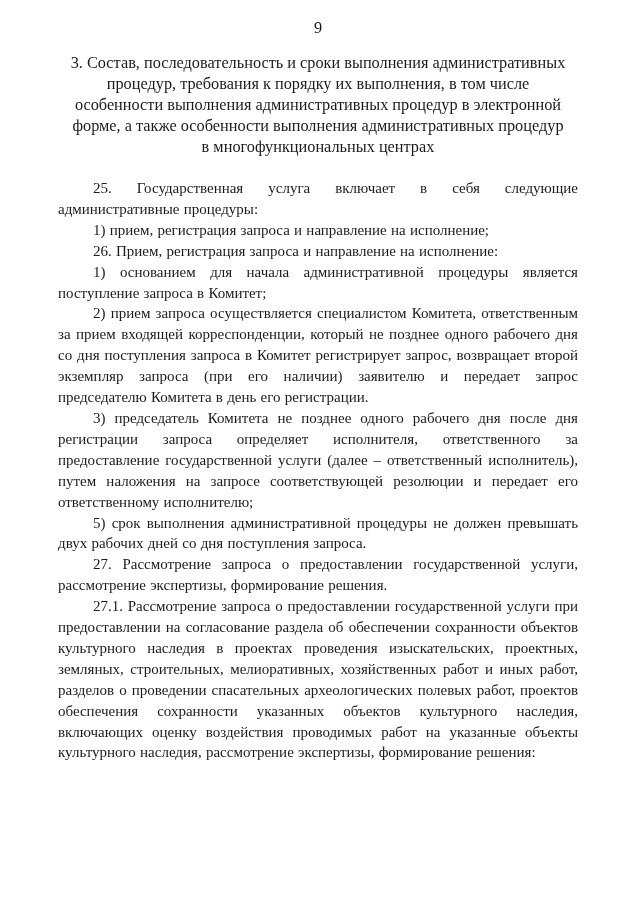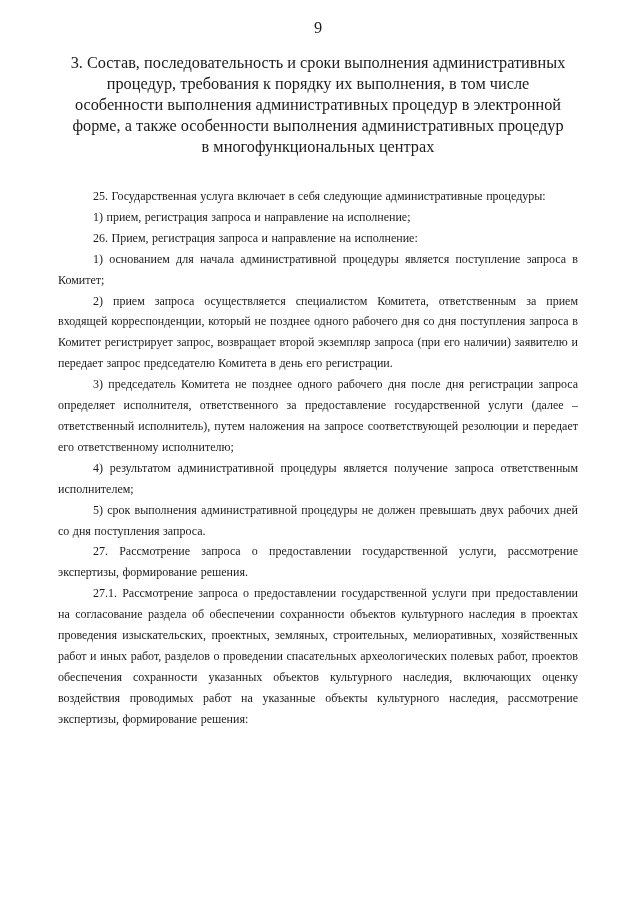--- a/index.html
+++ b/index.html
@@ -27,47 +27,46 @@
     font-size: 16.3px;
     line-height: 20px;
     margin-bottom: 14px;
   }
   .section-heading {
     text-align: center;
     font-size: 16.3px;
     line-height: 21px;
     font-weight: 400;
     max-width: 502px;
-    margin: 0 auto 29px auto;
+    margin: 0 auto 21px auto;
   }
   .doc-body p {
     margin: 0;
     text-align: justify;
     text-indent: 35px;
-    font-size: 12px;
+    font-size: 15px;
     line-height: 20.9px;
     word-spacing: 0.5px;
   }
 </style>
 </head>
 <body>
 
 <div class="sheet">
 
   <div class="page-number">9</div>
 
   <div class="section-heading">3. Состав, последовательность и сроки выполнения административных процедур, требования к порядку их выполнения, в том числе особенности выполнения административных процедур в электронной форме, а также особенности выполнения административных процедур в многофункциональных центрах</div>
 
   <div class="doc-body">
     <p>25. Государственная услуга включает в себя следующие административные процедуры:</p>
     <p>1)  прием, регистрация запроса и направление на исполнение;</p>
     <p>26. Прием, регистрация запроса и направление на исполнение:</p>
     <p>1) основанием для начала административной процедуры является поступление запроса в Комитет;</p>
     <p>2) прием запроса осуществляется специалистом Комитета, ответственным за прием входящей корреспонденции, который не позднее одного рабочего дня со дня поступления запроса в Комитет регистрирует запрос, возвращает второй экземпляр запроса (при его наличии) заявителю и передает запрос председателю Комитета в день его регистрации.</p>
     <p>3) председатель Комитета не позднее одного рабочего дня после дня регистрации запроса определяет исполнителя, ответственного за предоставление государственной услуги (далее – ответственный исполнитель), путем наложения на запросе соответствующей резолюции и передает его ответственному исполнителю;</p>
-    <p>4) результатом административной процедуры является получение запроса ответственным исполнителем;</p>
     <p>5) срок выполнения административной процедуры не должен превышать двух рабочих дней со дня поступления запроса.</p>
     <p>27. Рассмотрение запроса о предоставлении государственной услуги, рассмотрение экспертизы, формирование решения.</p>
     <p>27.1. Рассмотрение запроса о предоставлении государственной услуги при предоставлении на согласование раздела об обеспечении сохранности объектов культурного наследия в проектах проведения изыскательских, проектных, земляных, строительных, мелиоративных, хозяйственных работ и иных работ, разделов о проведении спасательных археологических полевых работ, проектов обеспечения сохранности указанных объектов культурного наследия, включающих оценку воздействия проводимых работ на указанные объекты культурного наследия, рассмотрение экспертизы, формирование решения:</p>
 
   </div>
 
 </div>
 
 </body></html>

